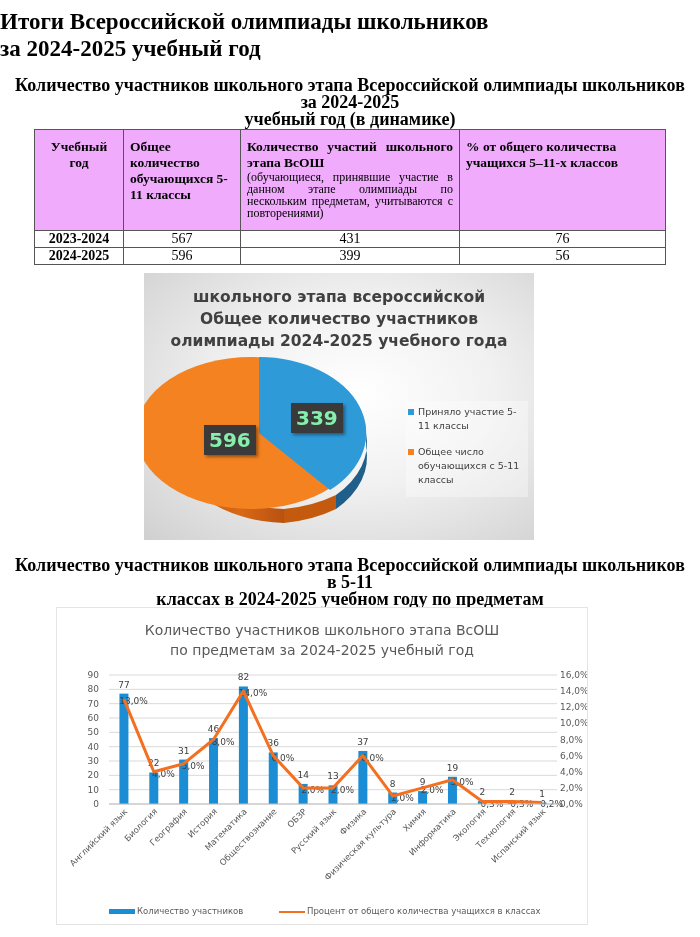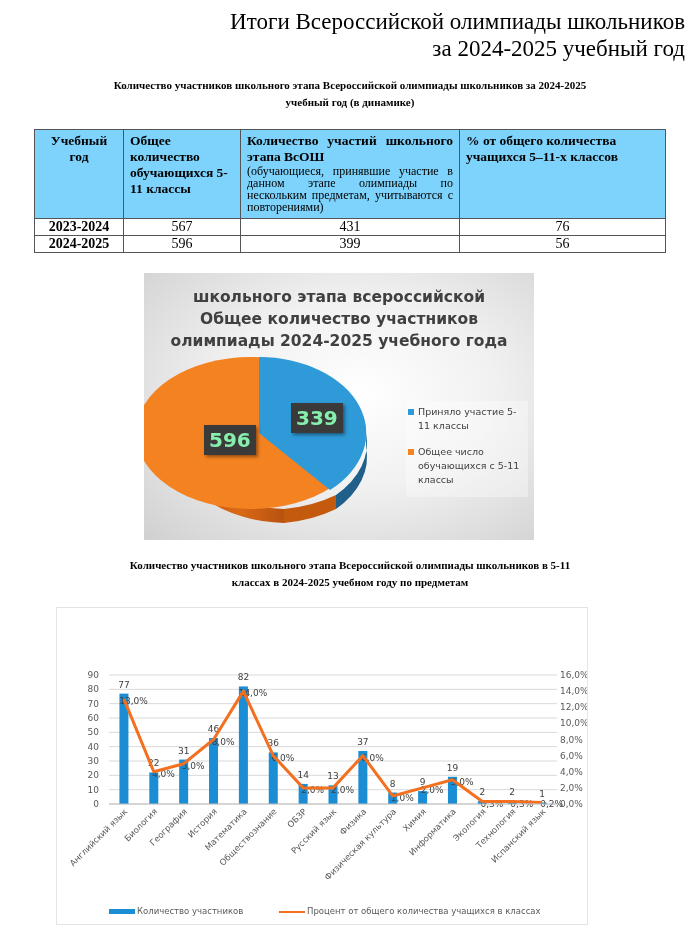--- a/index.html
+++ b/index.html
@@ -1,21 +1,21 @@
 <!DOCTYPE html>
 <html><head>
 <meta charset="utf-8">
 <style>
   html, body { margin:0; padding:0; background:#ffffff; }
   body { width:700px; height:937px; position:relative; overflow:hidden; font-family:"Liberation Serif", serif; color:#000; }
-  .main-title { position:absolute; left:0; top:8px; width:685px; text-align:right; font-weight:normal; font-size:23px; line-height:27px; }
-  .sub-title { position:absolute; left:10px; width:680px; text-align:center; font-weight:bold; font-size:11px; line-height:17px; }
+  .main-title { position:absolute; left:0; top:8px; width:685px; text-align:left; font-weight:bold; font-size:23px; line-height:27px; }
+  .sub-title { position:absolute; left:10px; width:680px; text-align:center; font-weight:bold; font-size:18px; line-height:17px; }
   table.summary { position:absolute; left:34px; top:129px; width:632px; border-collapse:collapse; font-family:"Liberation Serif", serif; }
   table.summary td, table.summary th { border:1.3px solid #555; }
-  table.summary th { background:#7dd3fc; vertical-align:top; font-weight:bold; font-size:13.5px; line-height:16px; padding:3px 6px; height:82px; }
+  table.summary th { background:#f0abfc; vertical-align:top; font-weight:bold; font-size:13.5px; line-height:16px; padding:9px 6px; height:82px; }
   table.summary td { font-size:14px; height:16px; padding:0 4px; text-align:center; line-height:16px; }
   table.summary td.year { font-weight:bold; }
   .th-small { font-weight:normal; font-size:12px; line-height:12px; display:block; text-align:justify; }
   .th-just { text-align:justify; display:block; }
   .pie-box { position:absolute; left:144px; top:273px; width:390px; height:267px;
     background:radial-gradient(ellipse at 55% 45%, #ffffff 0%, #f1f1f1 45%, #d0d0d0 100%); }
   .pie-title { position:absolute; left:0; top:13px; width:390px; text-align:center; font-family:"DejaVu Sans", sans-serif; font-weight:bold; color:#404040; font-size:15.5px; line-height:22px; }
   .pie-legend { position:absolute; left:262px; top:128px; width:122px; height:96px; background:rgba(255,255,255,0.35); font-family:"DejaVu Sans", sans-serif; font-size:9.5px; color:#404040; line-height:14px; }
   .leg-item { position:relative; padding-left:10px; margin:4px 2px 12px 2px; }
   .leg-sw { position:absolute; left:0; top:4px; width:6px; height:6px; }
@@ -99,20 +99,24 @@
     </div>
   </div>
 </div>
 
 <div class="sub-title" style="top:557px;">
   <div>Количество участников школьного этапа Всероссийской олимпиады школьников в 5-11</div>
   <div>классах в 2024-2025 учебном году по предметам</div>
 </div>
 
 <div class="bar-box">
+  <div class="bar-title">
+    <div>Количество участников школьного этапа ВсОШ</div>
+    <div>по предметам за 2024-2025 учебный год</div>
+  </div>
   <svg id="barsvg" width="530" height="300" style="position:absolute;left:0;top:0;">
       <line x1="52" x2="500" y1="196" y2="196" stroke="#d9d9d9" stroke-width="1"></line>
       <text x="42" y="199" font-size="9" fill="#595959" text-anchor="end">0</text>
       <line x1="52" x2="500" y1="181.66666666666666" y2="181.66666666666666" stroke="#d9d9d9" stroke-width="1"></line>
       <text x="42" y="184.66666666666666" font-size="9" fill="#595959" text-anchor="end">10</text>
       <line x1="52" x2="500" y1="167.33333333333334" y2="167.33333333333334" stroke="#d9d9d9" stroke-width="1"></line>
       <text x="42" y="170.33333333333334" font-size="9" fill="#595959" text-anchor="end">20</text>
       <line x1="52" x2="500" y1="153" y2="153" stroke="#d9d9d9" stroke-width="1"></line>
       <text x="42" y="156" font-size="9" fill="#595959" text-anchor="end">30</text>
       <line x1="52" x2="500" y1="138.66666666666669" y2="138.66666666666669" stroke="#d9d9d9" stroke-width="1"></line>

